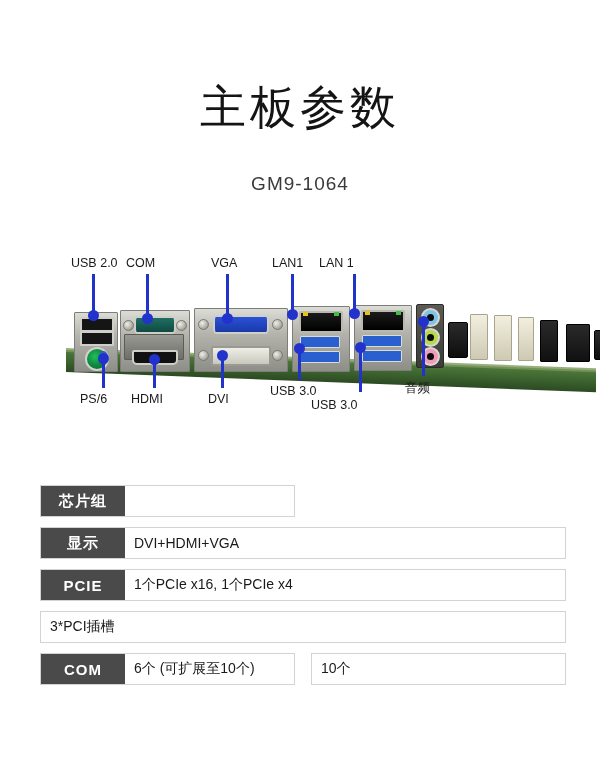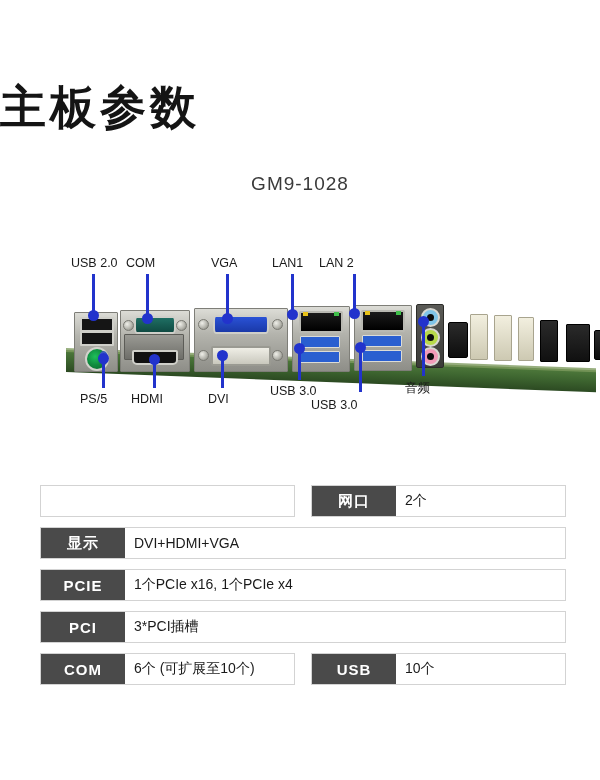--- a/index.html
+++ b/index.html
@@ -4,22 +4,22 @@
 <style>
   html,body{margin:0;padding:0;}
   body{
     width:600px;height:780px;background:#ffffff;overflow:hidden;
     font-family:"Liberation Sans","DejaVu Sans",sans-serif;color:#1a1a1a;
   }
   .page{position:relative;width:600px;height:780px;}
 
   
   .title{
-    position:absolute;left:0;top:82px;width:600px;
-    font-size:46px;font-weight:bold;letter-spacing:4px;color:#141414;
+    position:absolute;left:0;top:82px;width:600px;text-align:center;
+    font-size:46px;font-weight:normal;letter-spacing:4px;color:#141414;
     line-height:1.1;
   }
   .subtitle{
     position:absolute;left:0;top:173px;width:600px;text-align:center;
     font-size:19px;font-weight:normal;letter-spacing:1px;color:#3a3a3a;
   }
 
   
   .diagram{position:absolute;left:14px;top:248px;width:600px;height:200px;}
 
@@ -101,21 +101,21 @@
     width:84px;min-width:84px;font-size:15px;font-weight:bold;letter-spacing:1px;
   }
   .val{display:flex;align-items:center;padding-left:9px;font-size:14px;color:#1a1a1a;}
 </style>
 </head>
 <body>
 
 <div class="page">
 
   <div class="title">主板参数</div>
-  <div class="subtitle">GM9-1028</div>
+  <div class="subtitle">GM9-1064</div>
 
   <div class="diagram">
 
     <div class="board">
       <div class="pcb"></div>
       <div class="pcb-edge"></div>
 
       <div class="bracket" style="left:8px;top:12px;width:42px;height:58px;"></div>
       <div class="port usb2" style="left:14px;top:17px;width:30px;height:11px;"></div>
       <div class="port usb2" style="left:14px;top:31px;width:30px;height:11px;"></div>
@@ -183,27 +183,27 @@
     <div class="dot" style="left:128px;top:65px;"></div>
 
     <div class="callout" style="left:197px;top:8px;">VGA</div>
     <div class="lead" style="left:212px;top:26px;height:44px;"></div>
     <div class="dot" style="left:208px;top:65px;"></div>
 
     <div class="callout" style="left:258px;top:8px;">LAN1</div>
     <div class="lead" style="left:277px;top:26px;height:40px;"></div>
     <div class="dot" style="left:273px;top:61px;"></div>
 
-    <div class="callout" style="left:305px;top:8px;">LAN 2</div>
+    <div class="callout" style="left:305px;top:8px;">LAN 1</div>
     <div class="lead" style="left:339px;top:26px;height:39px;"></div>
     <div class="dot" style="left:335px;top:60px;"></div>
 
     <div class="dot" style="left:84px;top:105px;"></div>
     <div class="lead" style="left:88px;top:112px;height:28px;"></div>
-    <div class="callout" style="left:66px;top:144px;">PS/5</div>
+    <div class="callout" style="left:66px;top:144px;">PS/6</div>
 
     <div class="dot" style="left:135px;top:106px;"></div>
     <div class="lead" style="left:139px;top:113px;height:27px;"></div>
     <div class="callout" style="left:117px;top:144px;">HDMI</div>
 
     <div class="dot" style="left:203px;top:102px;"></div>
     <div class="lead" style="left:207px;top:110px;height:30px;"></div>
     <div class="callout" style="left:194px;top:144px;">DVI</div>
 
     <div class="dot" style="left:280px;top:95px;"></div>
@@ -216,53 +216,48 @@
 
     <div class="dot" style="left:404px;top:68px;"></div>
     <div class="lead" style="left:408px;top:76px;height:52px;"></div>
     <div class="callout" style="left:391px;top:132px;">音频</div>
   </div>
 
   <div class="specs">
 
     <div class="row">
       <div class="cell half">
-      </div>
-      <div class="cell half">
-        <div class="key">网口</div>
-        <div class="val">2个</div>
+        <div class="key">芯片组</div>
       </div>
     </div>
 
     <div class="row">
       <div class="cell full">
         <div class="key">显示</div>
         <div class="val">DVI+HDMI+VGA</div>
       </div>
     </div>
 
     <div class="row">
       <div class="cell full">
         <div class="key">PCIE</div>
         <div class="val">1个PCIe x16, 1个PCIe x4</div>
       </div>
     </div>
 
     <div class="row">
       <div class="cell full">
-        <div class="key">PCI</div>
         <div class="val">3*PCI插槽</div>
       </div>
     </div>
 
     <div class="row">
       <div class="cell half">
         <div class="key">COM</div>
         <div class="val">6个 (可扩展至10个)</div>
       </div>
       <div class="cell half">
-        <div class="key">USB</div>
         <div class="val">10个</div>
       </div>
     </div>
 
   </div>
 </div>
 
 </body></html>

